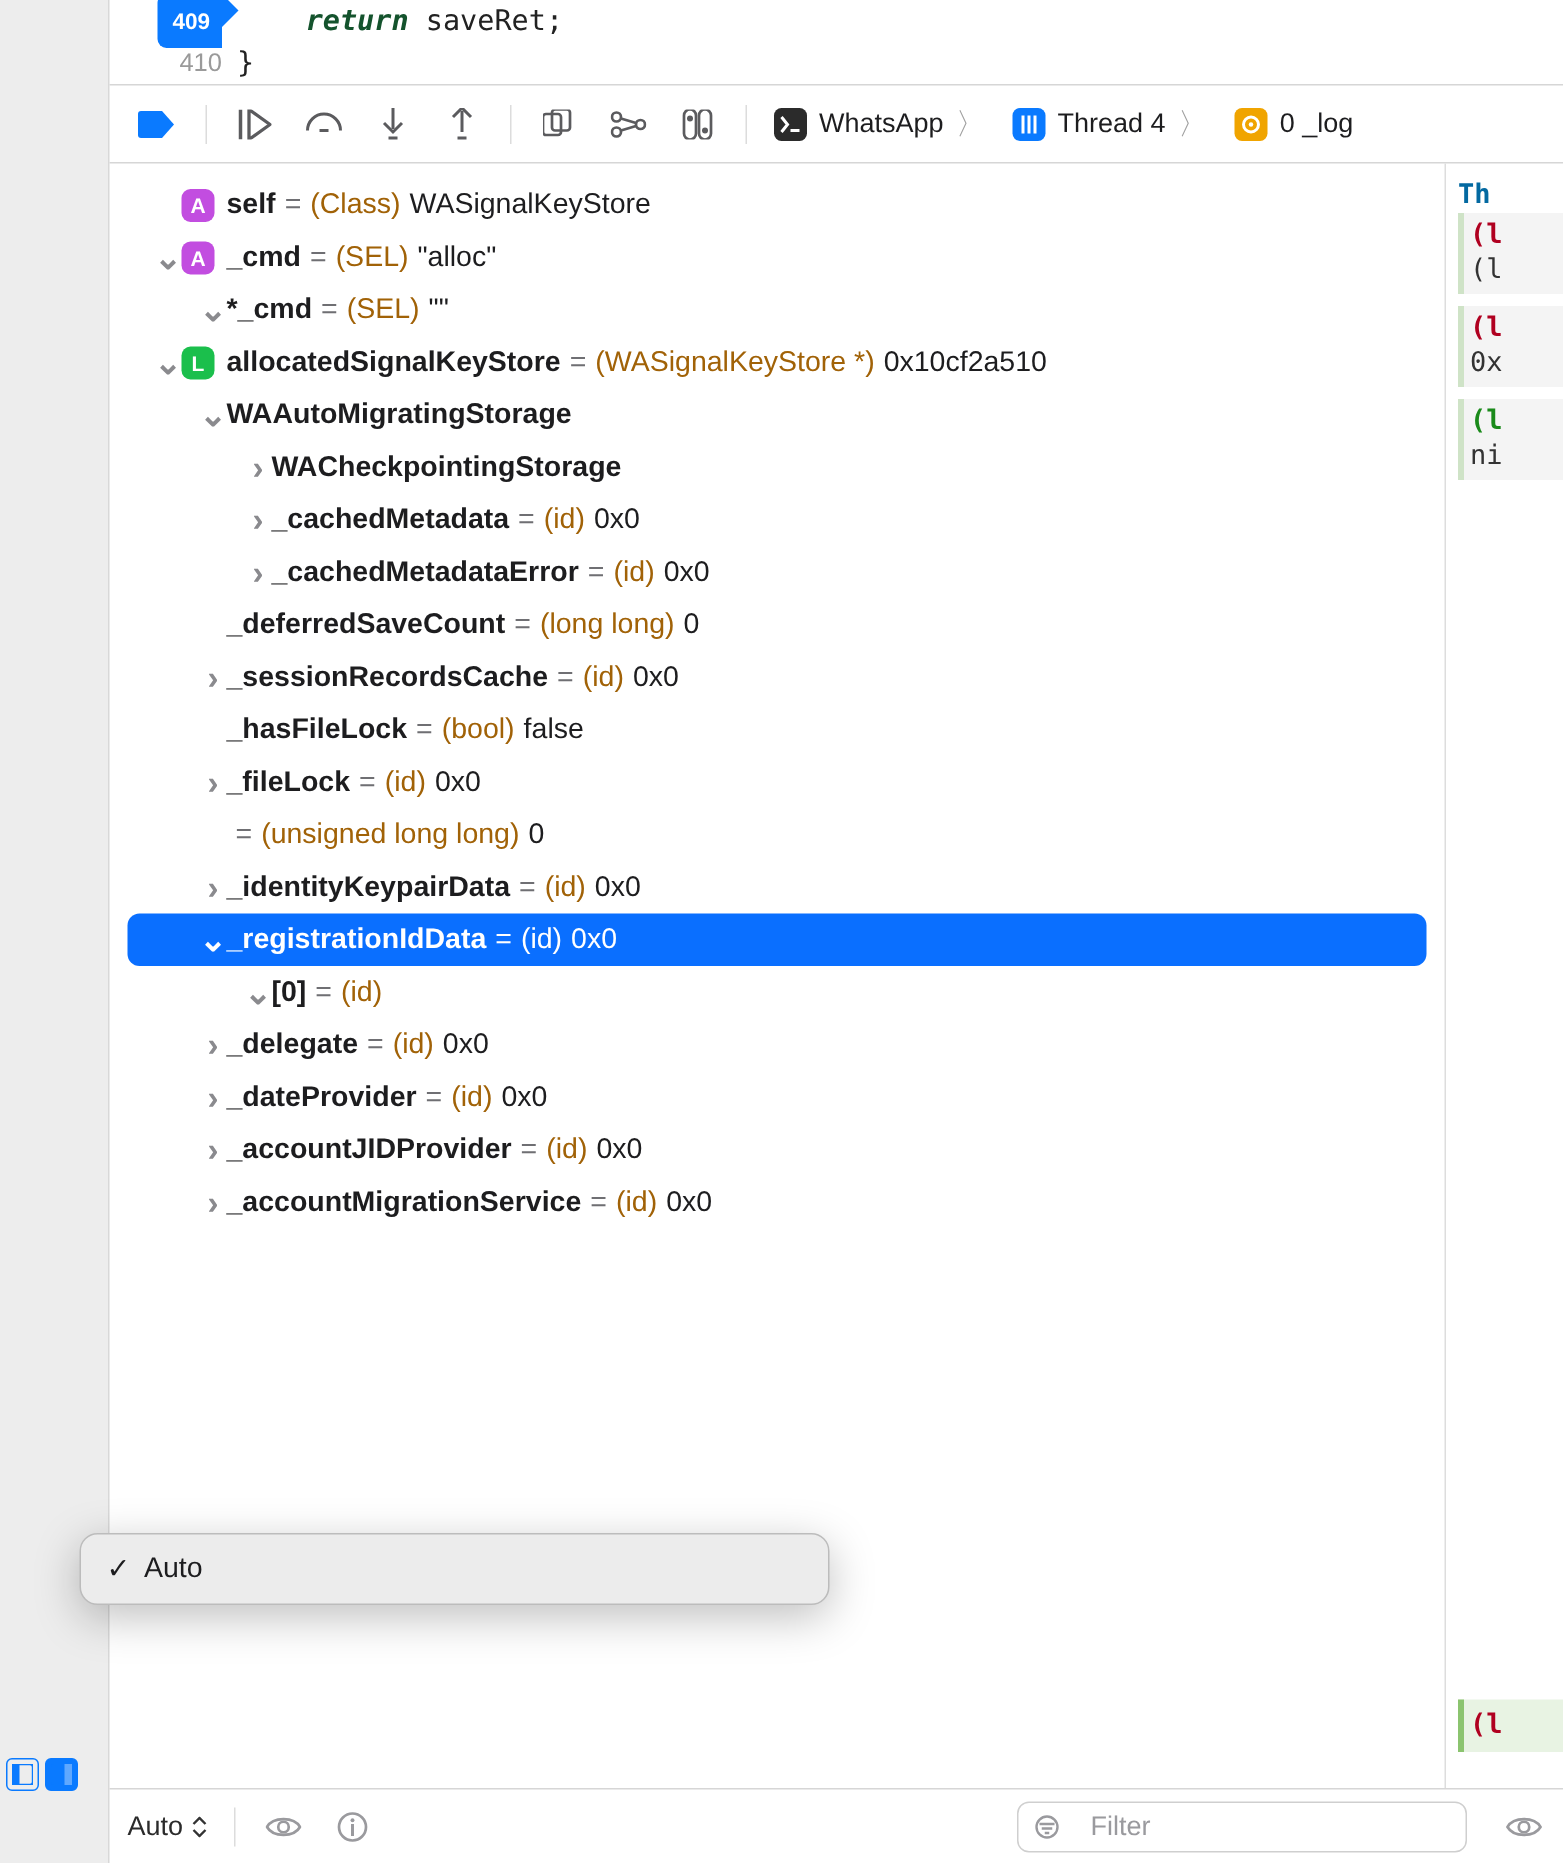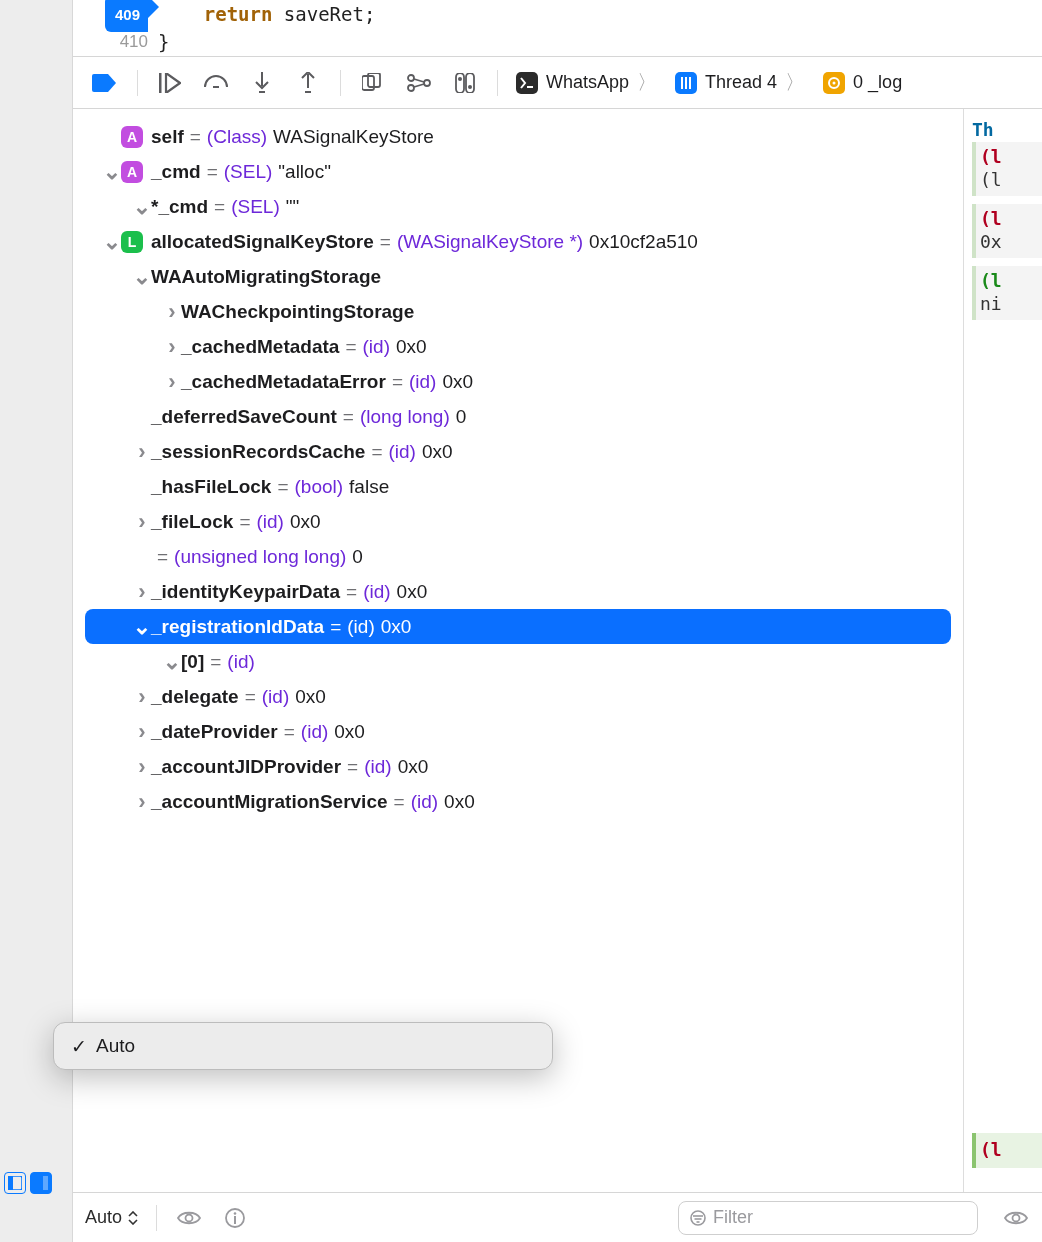--- a/index.html
+++ b/index.html
@@ -45,21 +45,21 @@
     font-size: 15px; font-weight: 600;
     position: relative;
   }
   .bp-badge::after {
     content: "";
     position: absolute; right: -11px; top: 0;
     border-top: 11px solid transparent;
     border-bottom: 11px solid transparent;
     border-left: 11px solid #0a7aff;
   }
-  .kw { color: #a16207; font-weight: 600; }
+  .kw { color: #14532d; font-weight: 600; font-style: italic; }
   .codetxt { color: #222; }
   
   .toolbar {
     display: flex; align-items: center;
     height: 52px;
     border-bottom: 1px solid #d6d6d6;
     padding: 0 18px;
     gap: 18px;
   }
   .tb-icon {
@@ -139,21 +139,21 @@
   .badge {
     width: 22px; height: 22px; border-radius: 6px;
     display: inline-flex; align-items: center; justify-content: center;
     color: #fff; font-weight: 700; font-size: 14px;
     margin-right: 8px;
   }
   .badge.A { background: #c24de0; }
   .badge.L { background: #1bbf4c; }
   .name { font-weight: 700; }
   .eq { color: #6f6f73; padding: 0 6px; }
-  .type { color: #6d28d9; }
+  .type { color: #a16207; }
   .val { color: #1d1d1f; padding-left: 6px; }
   
   .bottombar {
     height: 50px;
     border-top: 1px solid #d6d6d6;
     display: flex; align-items: center;
     gap: 18px; padding: 0 12px;
   }
   .auto-picker {
     display: flex; align-items: center; gap: 6px;
@@ -162,21 +162,21 @@
   .filter {
     margin-left: auto;
     display: flex; align-items: center;
     background: #fff;
     border: 1px solid #cfcfcf;
     border-radius: 8px;
     height: 34px;
     padding: 0 10px;
     width: 300px;
     color: #9a9a9e;
-    gap: 6px;
+    gap: 20px;
   }
   .filter svg { flex-shrink: 0; }
   .filter span { font-size: 18px; }
   
   .popup {
     position: absolute;
     left: 53px; top: 1022px;
     width: 500px;
     background: #ececec;
     border: 1px solid #bcbcbc;

